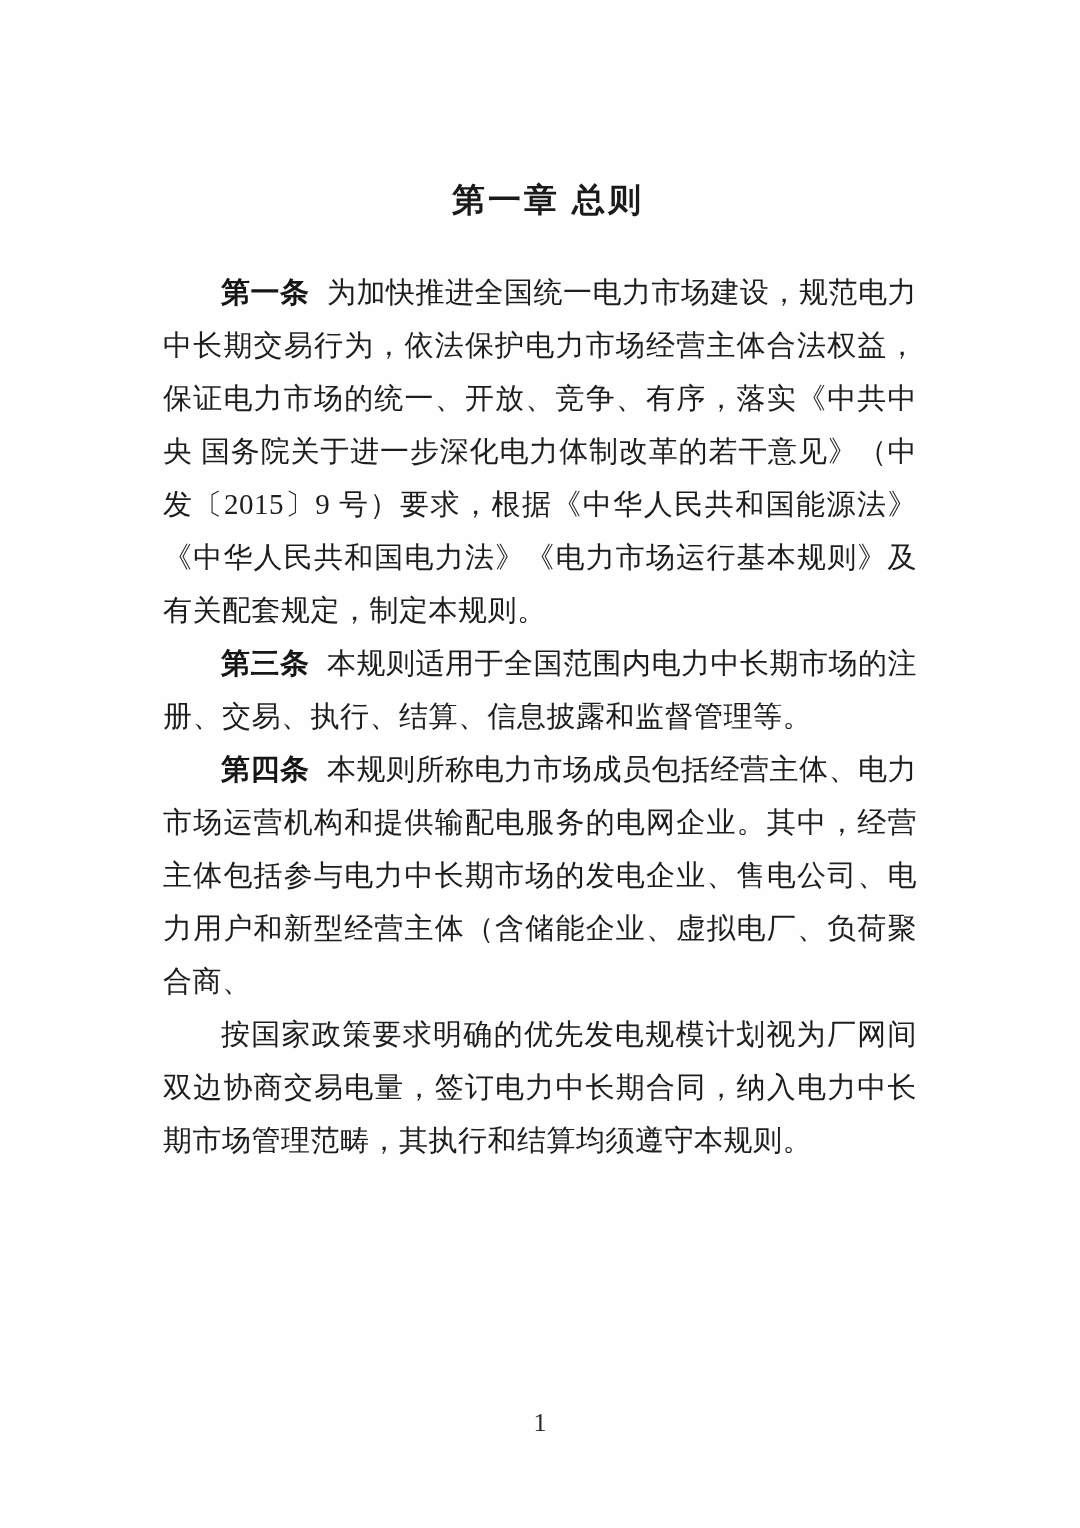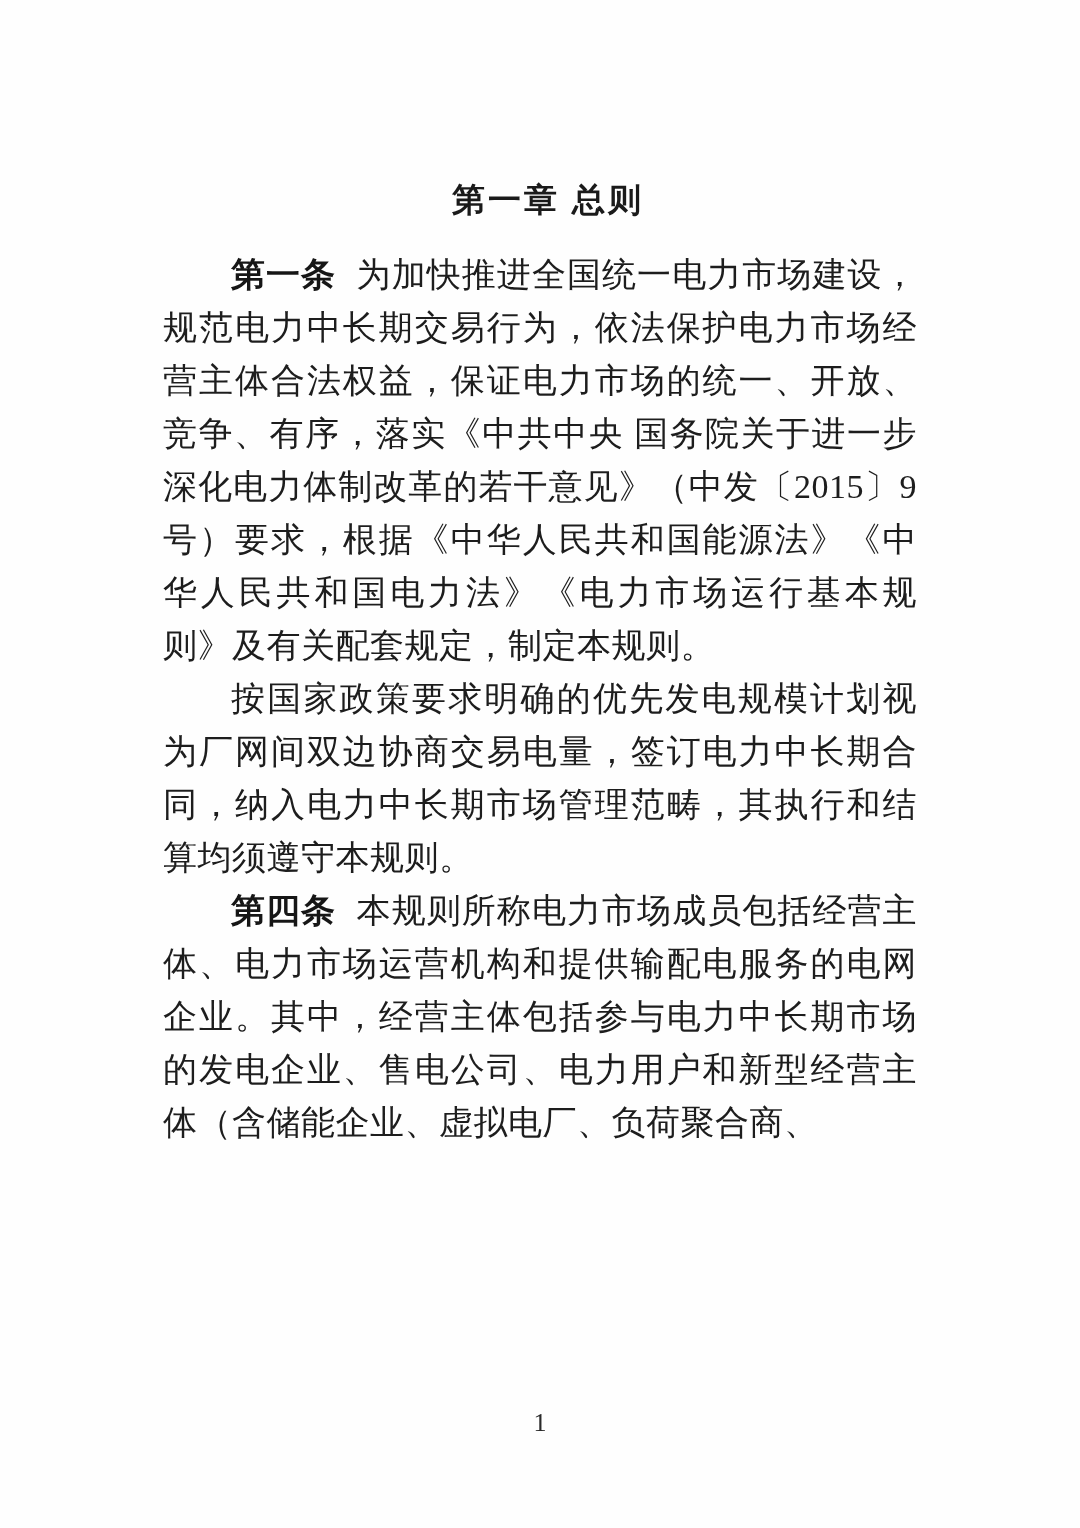--- a/index.html
+++ b/index.html
@@ -24,24 +24,24 @@
     margin: 8px;
     text-align: center;
     font-family: "Liberation Sans", sans-serif;
     font-weight: 700;
     font-size: 33px;
     letter-spacing: 3px;
     color: #1a1a1a;
   }
   .doc-body {
     position: absolute;
-    top: 248px;
+    top: 266px;
     left: 163px;
     width: 754px;
-    font-size: 34px;
+    font-size: 29px;
     line-height: 53px;
     text-align: justify;
     text-justify: inter-ideograph;
     letter-spacing: 0.5px;
   }
   .para {
     margin: 0;
     padding: 0;
     text-indent: 2em;
   }
@@ -69,22 +69,23 @@
 
 <div class="page">
 
   <h1 class="chapter-title">第一章 总则</h1>
 
   <div class="doc-body">
 
     <p class="para"><span class="para-lead">第一条</span><span>为加快推进全国统一电力市场建设，规范电力中长期交易行为，依法保护电力市场经营主体合法权益，保证电力市场的统一、开放、竞争、有序，落实《中共中央 国务院关于进一步深化电力体制改革的若干意见》（中发〔2015〕9 号）要求，根据《中华人民共和国能源法》《中华人民共和国电力法》《电力市场运行基本规则》及有关配套规定，制定本规则。</span></p>
 
 
+    <p class="para"><span class="para-lead">第三条</span><span>本规则适用于全国范围内电力中长期市场的注册、交易、执行、结算、信息披露和监督管理等。</span></p>
+
+    <p class="para"><span class="para-lead">第四条</span><span>本规则所称电力市场成员包括经营主体、电力市场运营机构和提供输配电服务的电网企业。其中，经营主体包括参与电力中长期市场的发电企业、售电公司、电力用户和新型经营主体（含储能企业、虚拟电厂、负荷聚合商、</span></p>
 
     <p class="para"><span class="para-lead"></span><span>按国家政策要求明确的优先发电规模计划视为厂网间双边协商交易电量，签订电力中长期合同，纳入电力中长期市场管理范畴，其执行和结算均须遵守本规则。</span></p>
-
-    <p class="para"><span class="para-lead">第四条</span><span>本规则所称电力市场成员包括经营主体、电力市场运营机构和提供输配电服务的电网企业。其中，经营主体包括参与电力中长期市场的发电企业、售电公司、电力用户和新型经营主体（含储能企业、虚拟电厂、负荷聚合商、</span></p>
 
   </div>
 
   <div class="page-number">1</div>
 
 </div>
 
 </body></html>

